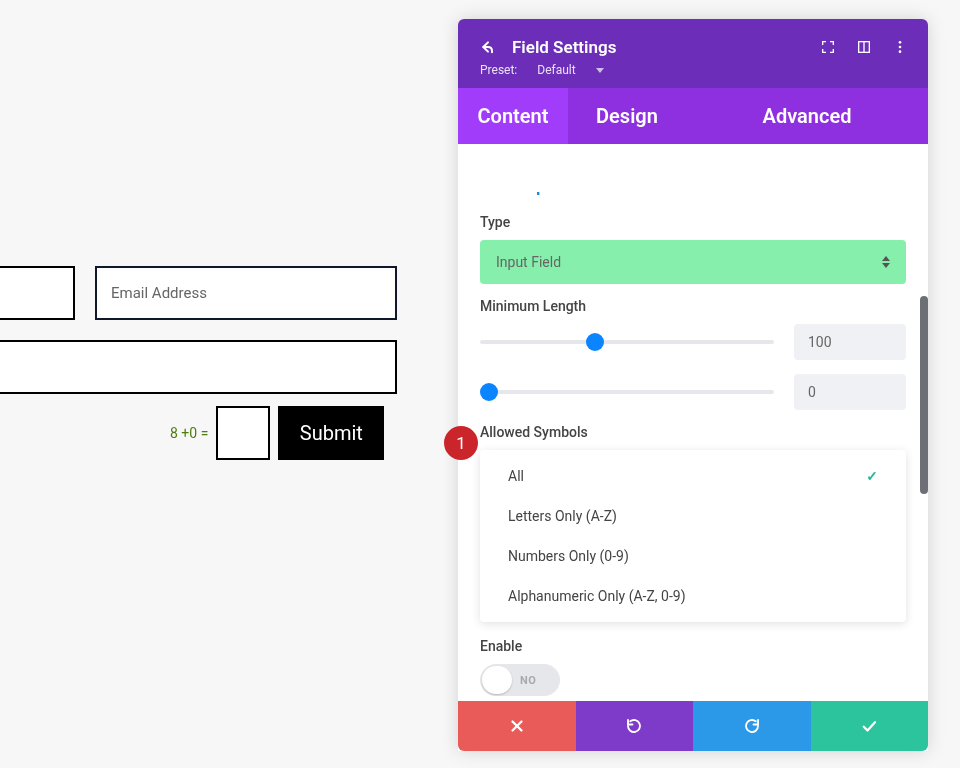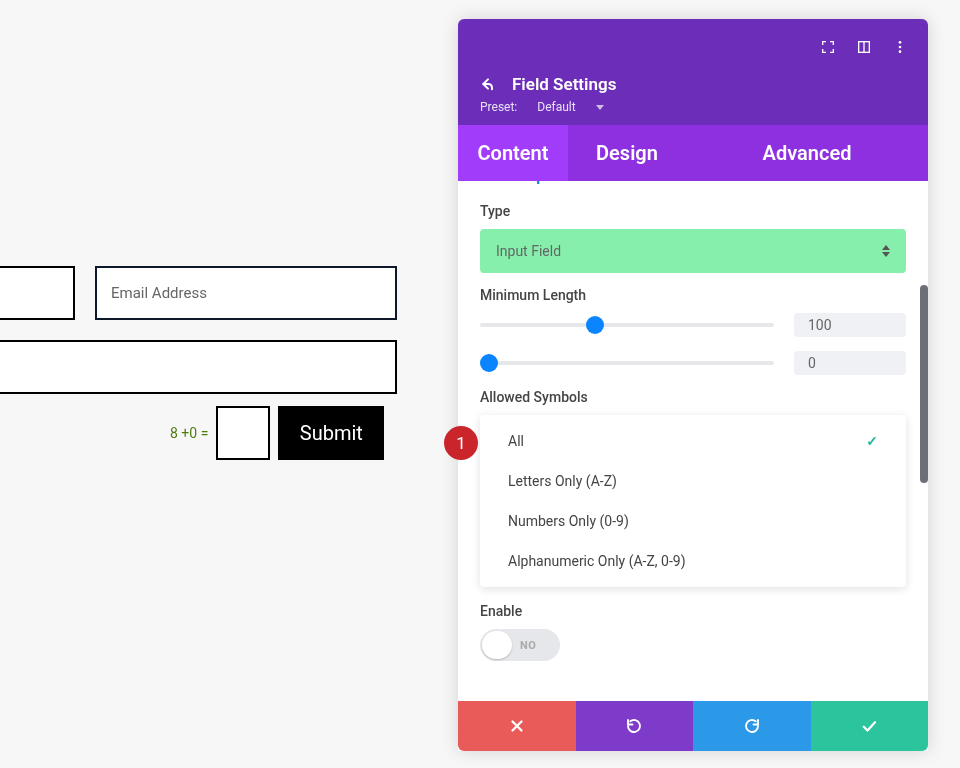--- a/index.html
+++ b/index.html
@@ -33,34 +33,34 @@
   
   .panel {
     position: absolute; left: 458px; top: 19px; width: 470px; height: 732px;
     background: #fff; box-shadow: 0 0 18px rgba(0,0,0,.15);
     border-radius: 6px 6px 0 0; display: flex; flex-direction: column;
   }
   .panel-header {
     background: #6c2eb9; color: #fff; padding: 18px 22px 10px 22px;
     border-radius: 6px 6px 0 0; position: relative;
   }
-  .header-row { display: flex; align-items: center; gap: 16px; margin-top: 37px; }
+  .header-row { display: flex; align-items: center; gap: 16px; }
   .header-title { font-size: 17px; font-weight: 600; }
   .header-icons { position: absolute; right: 20px; top: 20px; display: flex; gap: 20px; align-items: center; }
   .icon-small svg { width: 16px; height: 16px; display: block; }
   .preset-row { font-size: 12px; margin-top: 6px; opacity: .85; display: inline-flex; align-items: center; gap: 20px; cursor: pointer; }
   .caret-down { width:0;height:0;border-left:4px solid transparent;border-right:4px solid transparent;border-top:5px solid rgba(255,255,255,.8); display:inline-block; }
 
   .tabs { background: #8e2fe0; display: flex; color: #fff; font-size: 20px; font-weight: 600; }
   .tab { padding: 16px 0; text-align: center; cursor: pointer; }
   .tab-content { width: 110px; background: #a13cfa; }
   .tab-design  { width: 118px; }
   .tab-advanced{ flex: 1; }
 
-  .panel-body { flex: 1; overflow: hidden; position: relative; padding: 0; }
+  .panel-body { flex: 1; overflow: hidden; position: relative; padding: 0; margin-top: 48px; }
   .scroll-track {
     position: absolute; right: 0; top: 104px; width: 8px; height: 198px;
     background: #6d6f77; border-radius: 4px;
   }
 
   .section-cut {
     color: #1e8ad6; font-size: 18px; font-weight: 600;
     padding: 0 22px; margin-top: -2px; height: 10px; overflow: hidden;
   }
   .section-cut span{ position: relative; top: -16px; }
@@ -79,21 +79,21 @@
   .tri-down { width:0;height:0;border-left:4px solid transparent;border-right:4px solid transparent;border-top:5px solid #555; }
 
   .slider-row { display: flex; align-items: center; gap: 20px; }
   .slider { flex: 1; position: relative; height: 20px; display: flex; align-items: center; }
   .slider-track { height: 4px; background: #e6e7eb; width: 100%; border-radius: 2px; }
   .slider-thumb {
     position: absolute; width: 18px; height: 18px; background: #0a84ff; border-radius: 50%;
     top: 1px; transform: translateX(-50%);
   }
   .num-box {
-    width: 112px; height: 24px; background: #f0f1f5; border-radius: 4px;
+    width: 112px; height: 36px; background: #f0f1f5; border-radius: 4px;
     display: flex; align-items: center; padding: 0 14px; color: #666; font-size: 14px;
   }
 
   .dropdown {
     margin: 10px 22px 0 22px; background: #fff; border-radius: 4px;
     box-shadow: 0 2px 10px rgba(0,0,0,.12); padding: 6px 0;
   }
   .dropdown-item {
     padding: 12px 28px; font-size: 14px; color: #444; cursor: pointer;
     display: flex; justify-content: space-between; align-items: center;

